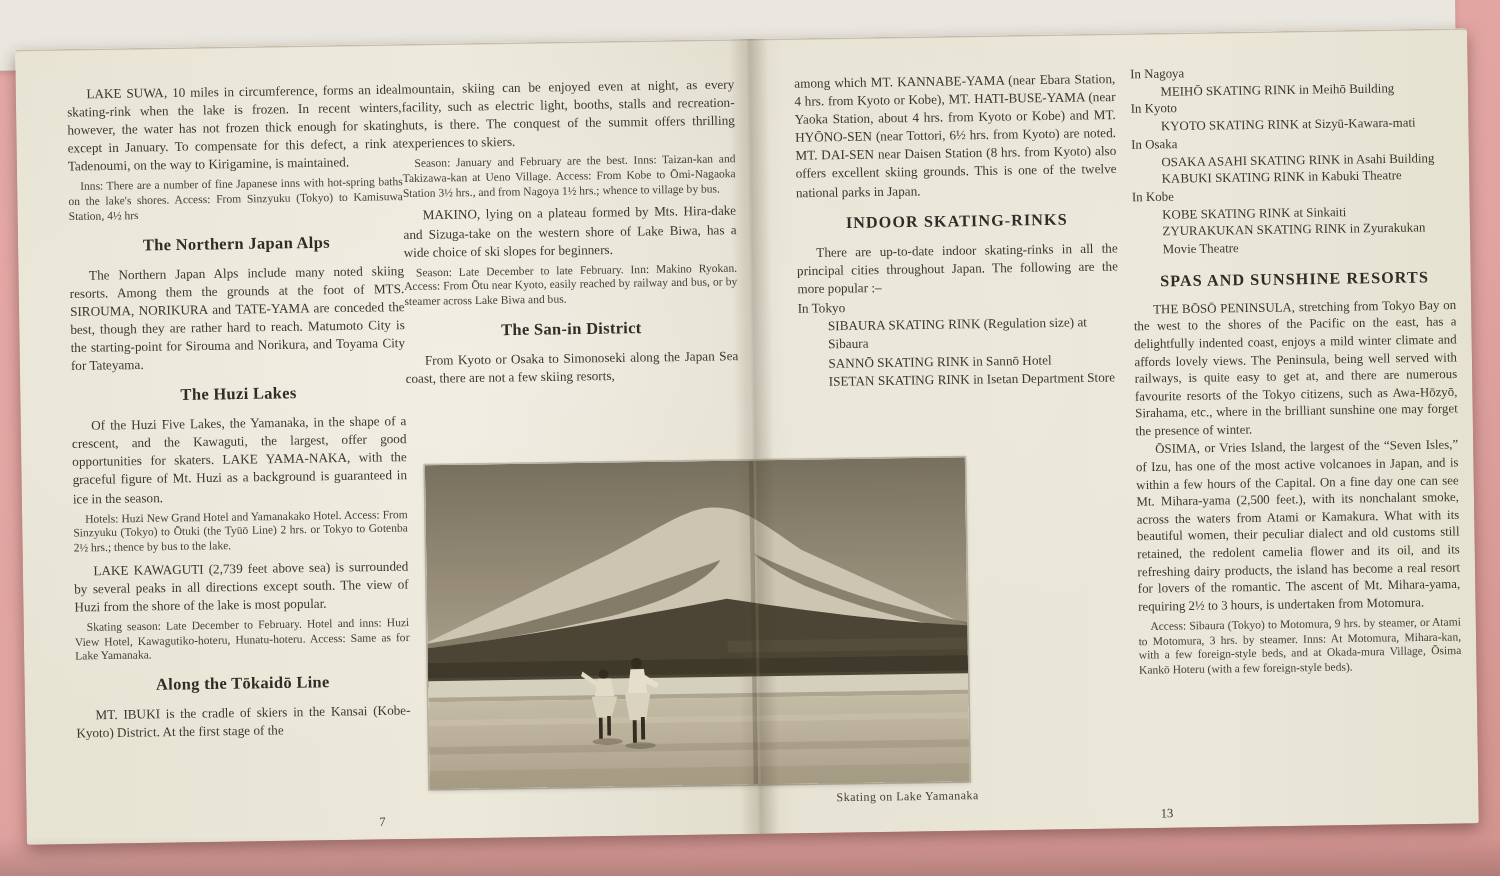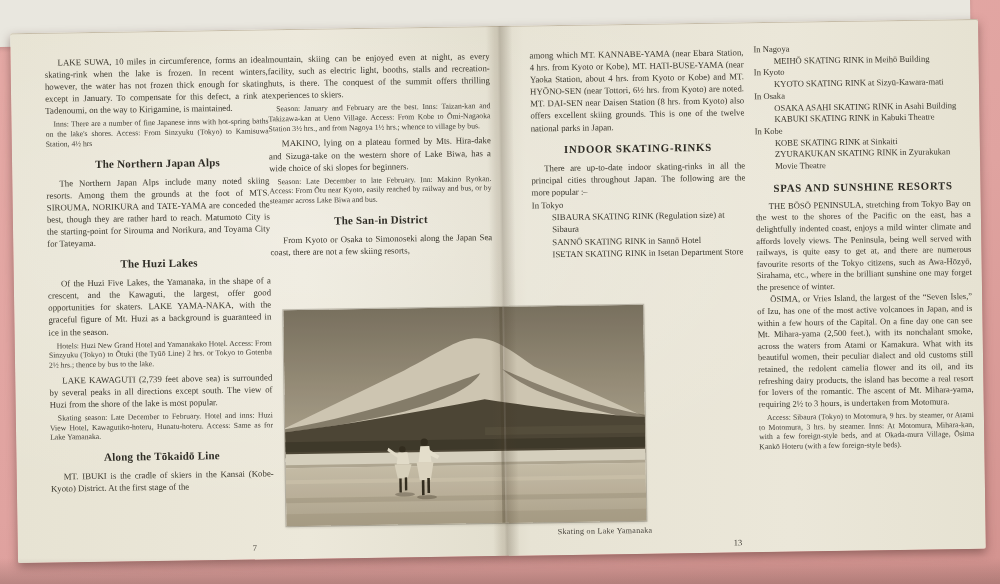--- a/index.html
+++ b/index.html
@@ -41,21 +41,21 @@
   .c4 .p{font-size:8.6px;line-height:11.6px;}
   .c4 .lbl,.c4 .rink{font-size:8.6px;line-height:11.7px;}
   .c4 .fine{line-height:9.5px;}
   .photo{position:absolute;left:269px;top:281px;width:360px;height:216px;
     outline:1px solid rgba(60,50,35,0.25);box-shadow:0 1px 3px rgba(60,50,35,0.25);}
   .photo svg{display:block;width:100%;height:100%;}
   .caption{position:absolute;left:500px;top:502px;width:175px;text-align:center;
     font-size:8px;color:#44413a;letter-spacing:0.3px;}
   .pagenum{position:absolute;font-size:8.5px;color:#44413a;}
   .pn-left{left:235px;top:513px;}
-  .pn-right{left:716px;top:515px;}
+  .pn-right{left:756px;top:515px;}
 </style>
 </head>
 <body>
 
 <div class="scene">
   <div class="shelf"></div>
 
   <div class="book">
 
     <div class="col c1">

